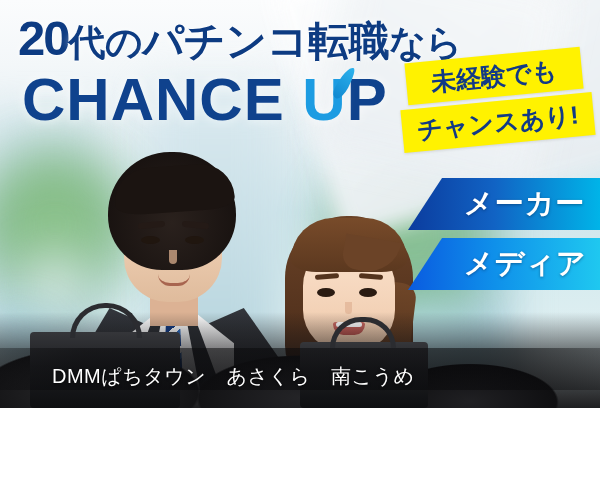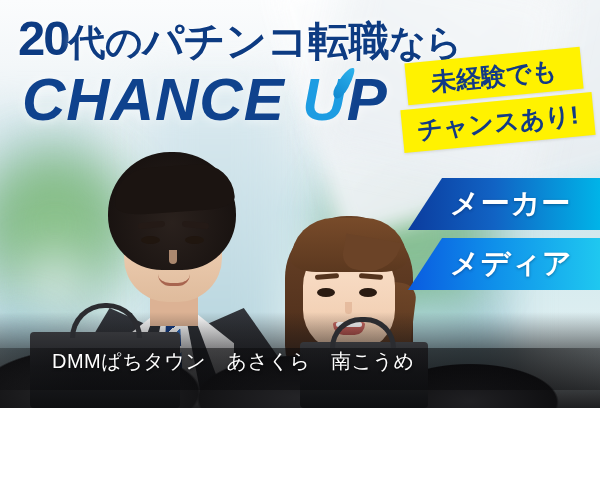--- a/index.html
+++ b/index.html
@@ -44,21 +44,21 @@
     line-height:1;
     white-space:nowrap;
     text-shadow:0 1px 0 rgba(255,255,255,.8), 0 0 10px rgba(255,255,255,.75);
   }
   .headline .num{font-size:49px;letter-spacing:-2px;}
   .headline .dai{font-size:37px;}
   .headline .nara{font-size:36px;}
 
   .logo{
     position:absolute;left:22px;top:70px;
-    font-style:italic;font-weight:700;
+    font-weight:700;
     font-size:60px;letter-spacing:1px;line-height:1;
     color:#0f428d;white-space:nowrap;
     text-shadow:0 0 12px rgba(255,255,255,.7);
   }
   .logo .u{
     color:#1d9ce2;position:relative;display:inline-block;
   }
   .logo .u::after{
     content:"";position:absolute;right:-3px;top:-4px;
     width:12px;height:34px;
@@ -210,28 +210,28 @@
   
   .cats{position:absolute;right:0;top:178px;width:192px;}
   .cat{
     position:relative;height:52px;margin-bottom:8px;
     display:flex;align-items:center;
     clip-path:polygon(34px 0,100% 0,100% 100%,0 100%);
     box-shadow:0 2px 5px rgba(0,0,0,.22);
   }
   .cat span{
     color:#ffffff;font-weight:700;font-size:29px;letter-spacing:1px;
-    margin-left:42px;white-space:nowrap;
+    margin-left:56px;white-space:nowrap;
     text-shadow:0 1px 3px rgba(0,30,70,.45);
   }
 
   
   .caption{
     position:absolute;left:0;bottom:18px;width:600px;height:42px;
-    display:flex;align-items:flex-start;
+    display:flex;align-items:flex-end;
     background:linear-gradient(90deg,rgba(8,8,10,.30) 0%,rgba(8,8,10,.52) 14%,rgba(8,8,10,.52) 86%,rgba(8,8,10,.30) 100%);
   }
   .caption span{
     color:#ffffff;font-size:20px;margin-left:52px;letter-spacing:.5px;white-space:nowrap;
     text-shadow:0 1px 3px rgba(0,0,0,.7);
   }
 </style>
 </head>
 <body>
 

